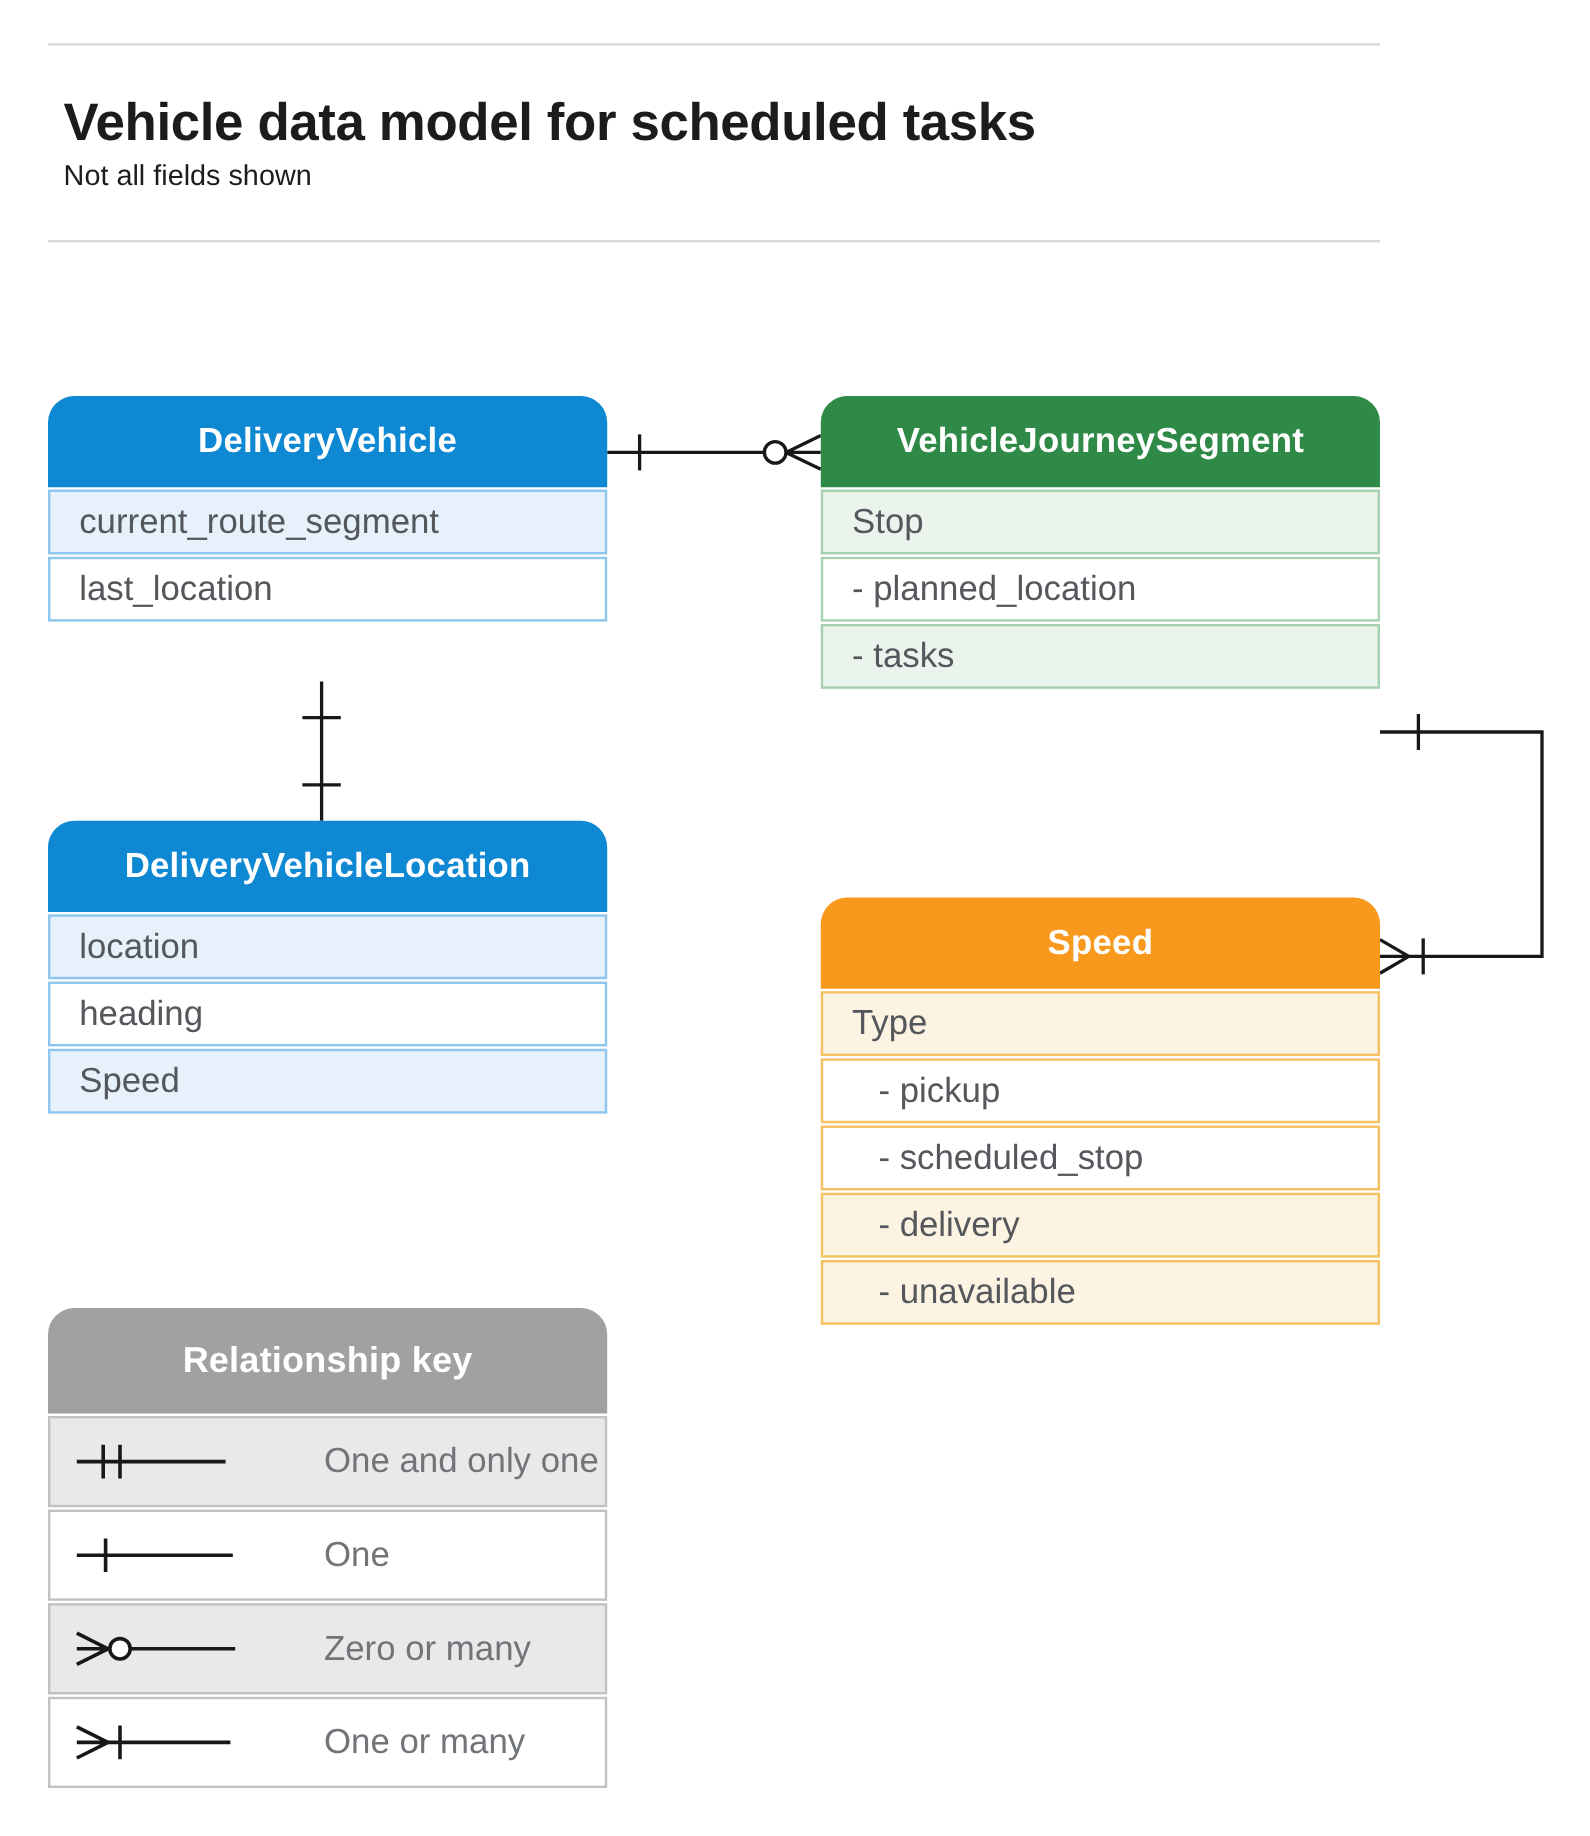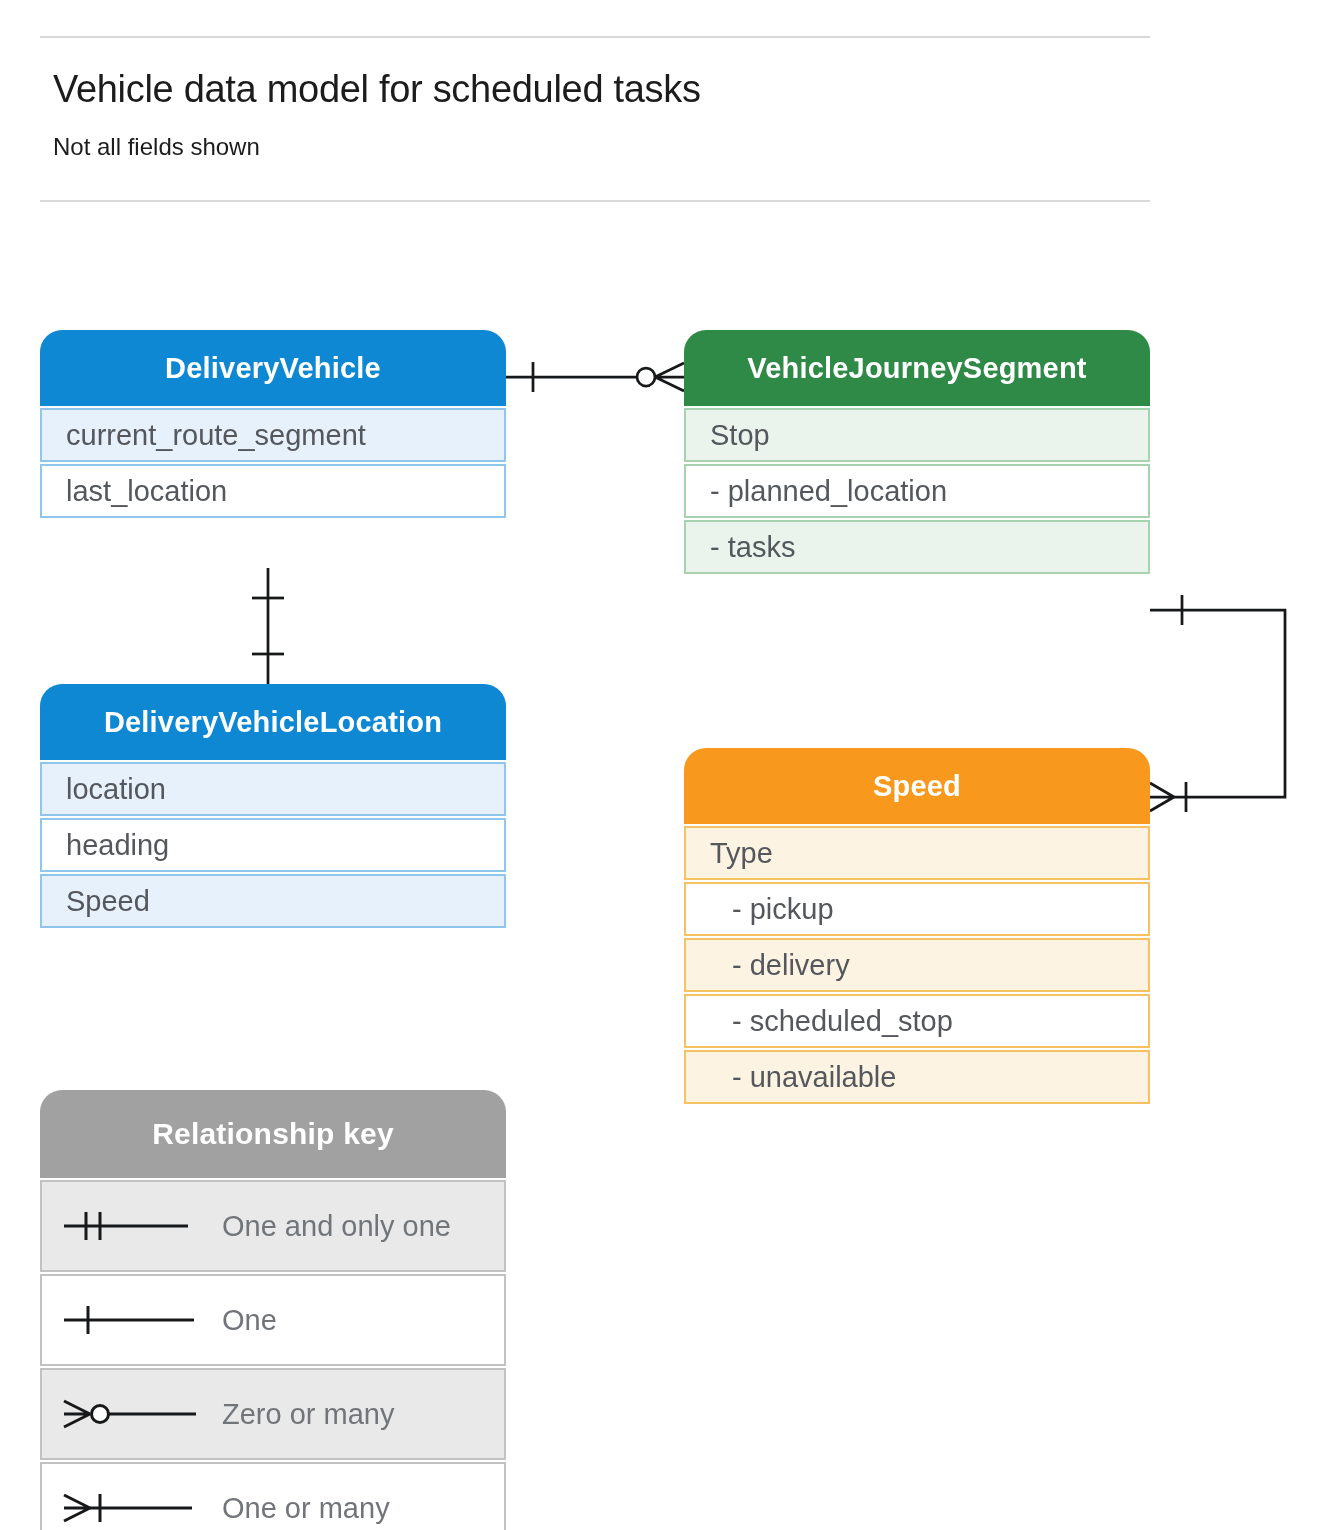--- a/index.html
+++ b/index.html
@@ -10,22 +10,22 @@
     --c-line:#17181a; --c-row_text:#54575c; --c-key_text:#717579;
     --c-heading_text:#1c1c1c; --c-divider:#d9d9d9;
   }
   html,body{margin:0;padding:0;background:#ffffff;}
   .page{
     position:relative; width:1325px; height:1530px; background:#ffffff;
     font-family:"Liberation Sans", sans-serif; overflow:hidden;
   }
   .rule{position:absolute; left:40px; width:1110px; height:2px; background:var(--c-divider);}
   .page-title{
-    position:absolute; left:53px; top:68px; margin:0;
-    font-size:38px; font-weight:400; color:var(--c-heading_text); letter-spacing:-0.3px;
+    position:absolute; left:53px; top:78px; margin:0;
+    font-size:44px; font-weight:700; color:var(--c-heading_text); letter-spacing:-0.3px;
   }
   .page-subtitle{
     position:absolute; left:53px; top:133px; margin:0;
     font-size:24px; font-weight:400; color:var(--c-heading_text);
   }
   .ebox{position:absolute; width:466px;}
   .ehead{
     height:76px; border-radius:22px 22px 0 0;
     display:flex; align-items:center; justify-content:center;
     color:#ffffff; font-weight:700; font-size:29px; letter-spacing:0.2px;
@@ -38,24 +38,24 @@
   }
   .erow.alt{background:var(--lt);}
   .erow.indent{padding-left:46px;}
   .blue  {--hd:var(--c-blue);   --bc:var(--c-blue_border);   --lt:var(--c-blue_light);}
   .green {--hd:var(--c-green);  --bc:var(--c-green_border);  --lt:var(--c-green_light);}
   .orange{--hd:var(--c-orange); --bc:var(--c-orange_border); --lt:var(--c-orange_light);}
   .grayb {--hd:var(--c-gray);   --bc:var(--c-gray_border);   --lt:var(--c-gray_light);}
   .ehead{background:var(--hd);}
   .keyhead{height:88px; font-size:30px;}
   .krow{
-    height:92px; margin-top:2px; box-sizing:border-box;
+    height:76px; margin-top:2px; box-sizing:border-box;
     border:2px solid var(--bc); background:#ffffff;
     display:flex; align-items:center; padding:0 0 0 20px;
-    font-size:29px; color:var(--c-key_text);
+    font-size:29px; color:var(--c-key_text);gap:48px;
   }
   .krow.alt{background:var(--lt);}
   .ksym{width:135px; height:44px; flex:0 0 auto;}
   .klabel{margin-left:25px; white-space:nowrap;}
   .connectors{position:absolute; left:0; top:0; pointer-events:none;}
   .connectors path{stroke:var(--c-line); stroke-width:2.75; fill:none;}
   .connectors circle{stroke:var(--c-line); stroke-width:2.75; fill:#ffffff;}
   .ksym path{stroke:var(--c-line); stroke-width:3; fill:none;}
   .ksym circle{stroke:var(--c-line); stroke-width:3; fill:#ffffff;}
 </style>
@@ -106,22 +106,22 @@
     <div class="ehead">DeliveryVehicleLocation</div>
     <div class="erow alt">location</div>
     <div class="erow">heading</div>
     <div class="erow alt">Speed</div>
   </div>
 
   <div class="ebox orange" style="left:684px; top:748px">
     <div class="ehead">Speed</div>
     <div class="erow alt">Type</div>
     <div class="erow indent">- pickup</div>
+    <div class="erow indent">- scheduled_stop</div>
     <div class="erow alt indent">- delivery</div>
-    <div class="erow indent">- scheduled_stop</div>
     <div class="erow alt indent">- unavailable</div>
   </div>
 
   <div class="ebox grayb" style="left:40px; top:1090px">
     <div class="ehead keyhead">Relationship key</div>
 
     <div class="krow alt">
       <svg class="ksym" viewBox="0 0 135 44">
         <path d="M2 22 H126"></path>
           <path d="M24 8 V36"></path>

